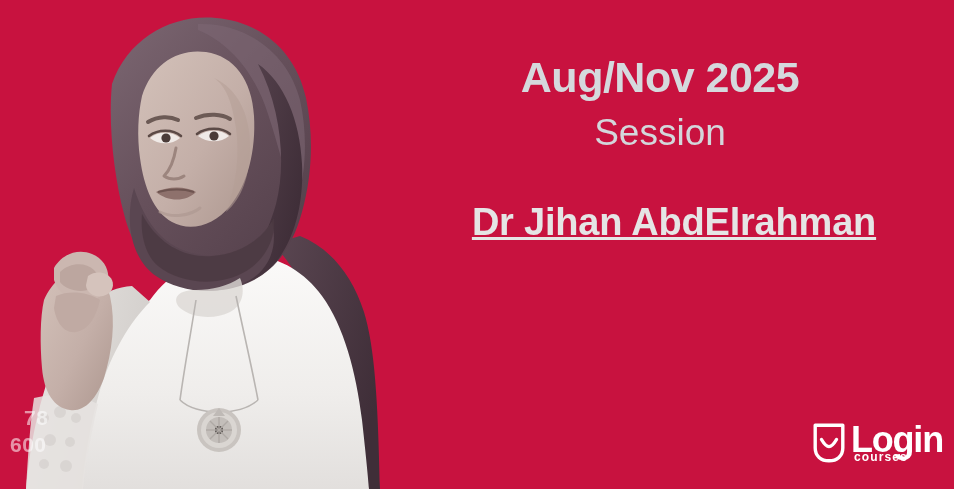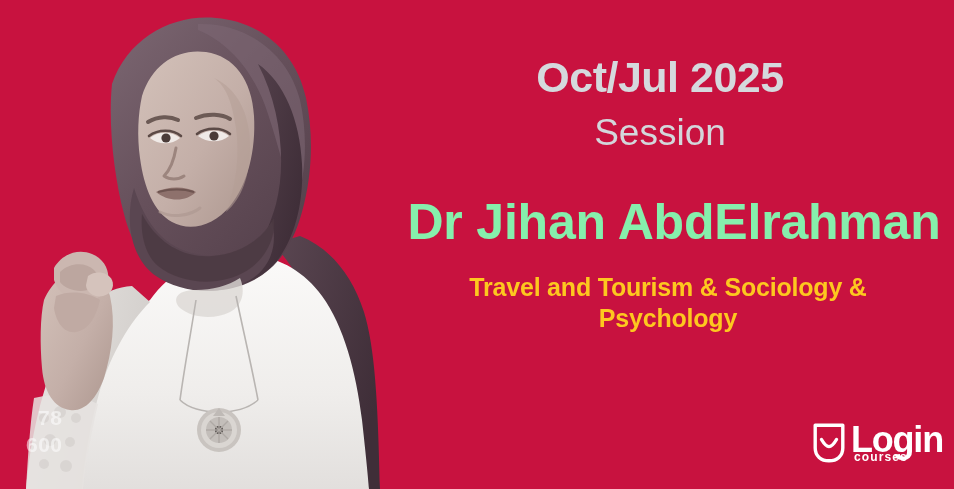--- a/index.html
+++ b/index.html
@@ -36,22 +36,22 @@
     height: 60px;
     color: #ffffff;
     opacity: 0.55;
     font-size: 21px;
     font-weight: 700;
     letter-spacing: 0.5px;
     line-height: 27px;
     pointer-events: none;
     user-select: none;
   }
-  .watermark .w1 { margin-left: 28px; }
-  .watermark .w2 { margin-left: 16px; }
+  .watermark .w1 { margin-left: 14px; }
+  .watermark .w2 { margin-left: 0px; }
 
   
   .text-col {
     position: absolute;
     left: 400px;
     top: 0;
     width: 554px;
     height: 489px;
   }
   .session-block {
@@ -78,26 +78,27 @@
     margin-top: 8px;
   }
   .name-block {
     position: absolute;
     left: 0;
     top: 196px;
     width: 548px;
     text-align: center;
   }
   .lecturer-name {
-    color: #86efac;
-    font-size: 50px;
+    color: #e5e5e5;
+    font-size: 38px;
     font-weight: 600;
     letter-spacing: -0.2px;
     line-height: 52px;
     white-space: nowrap;
+    text-decoration: underline;
   }
   .subjects-block {
     position: absolute;
     left: 10px;
     top: 272px;
     width: 516px;
     text-align: center;
   }
   .subjects {
     color: #FDC81F;
@@ -287,31 +288,28 @@
   </div>
 
   <div class="watermark">
     <div class="w1">78</div>
     <div class="w2">600</div>
   </div>
 
   <div class="text-col">
 
     <div class="session-block">
-      <div class="session-month">Oct/Jul 2025</div>
+      <div class="session-month">Aug/Nov 2025</div>
       <div class="session-word">Session</div>
     </div>
 
     <div class="name-block">
       <div class="lecturer-name">Dr Jihan AbdElrahman</div>
     </div>
 
-    <div class="subjects-block">
-      <div class="subjects">Travel and Tourism &amp; Sociology &amp; Psychology</div>
-    </div>
 
   </div>
 
   <div class="logo">
     <svg class="logo-mark" viewBox="0 0 34 42" xmlns="http://www.w3.org/2000/svg">
       <path d="M3.2 3.2 H30.8 V26 C30.8 34 25 38.8 17 38.8 C9 38.8 3.2 34 3.2 26 Z" fill="none" stroke="#FFFFFF" stroke-width="3.4" stroke-linejoin="round"></path>
       <path d="M9.5 17.5 C12.5 22.6 15 24.6 17 24.6 C19 24.6 21.5 22.6 24.5 17.5" fill="none" stroke="#FFFFFF" stroke-width="3.4" stroke-linecap="round" stroke-linejoin="round"></path>
     </svg>
     <div class="logo-text">
       <div class="logo-word">Login</div>

